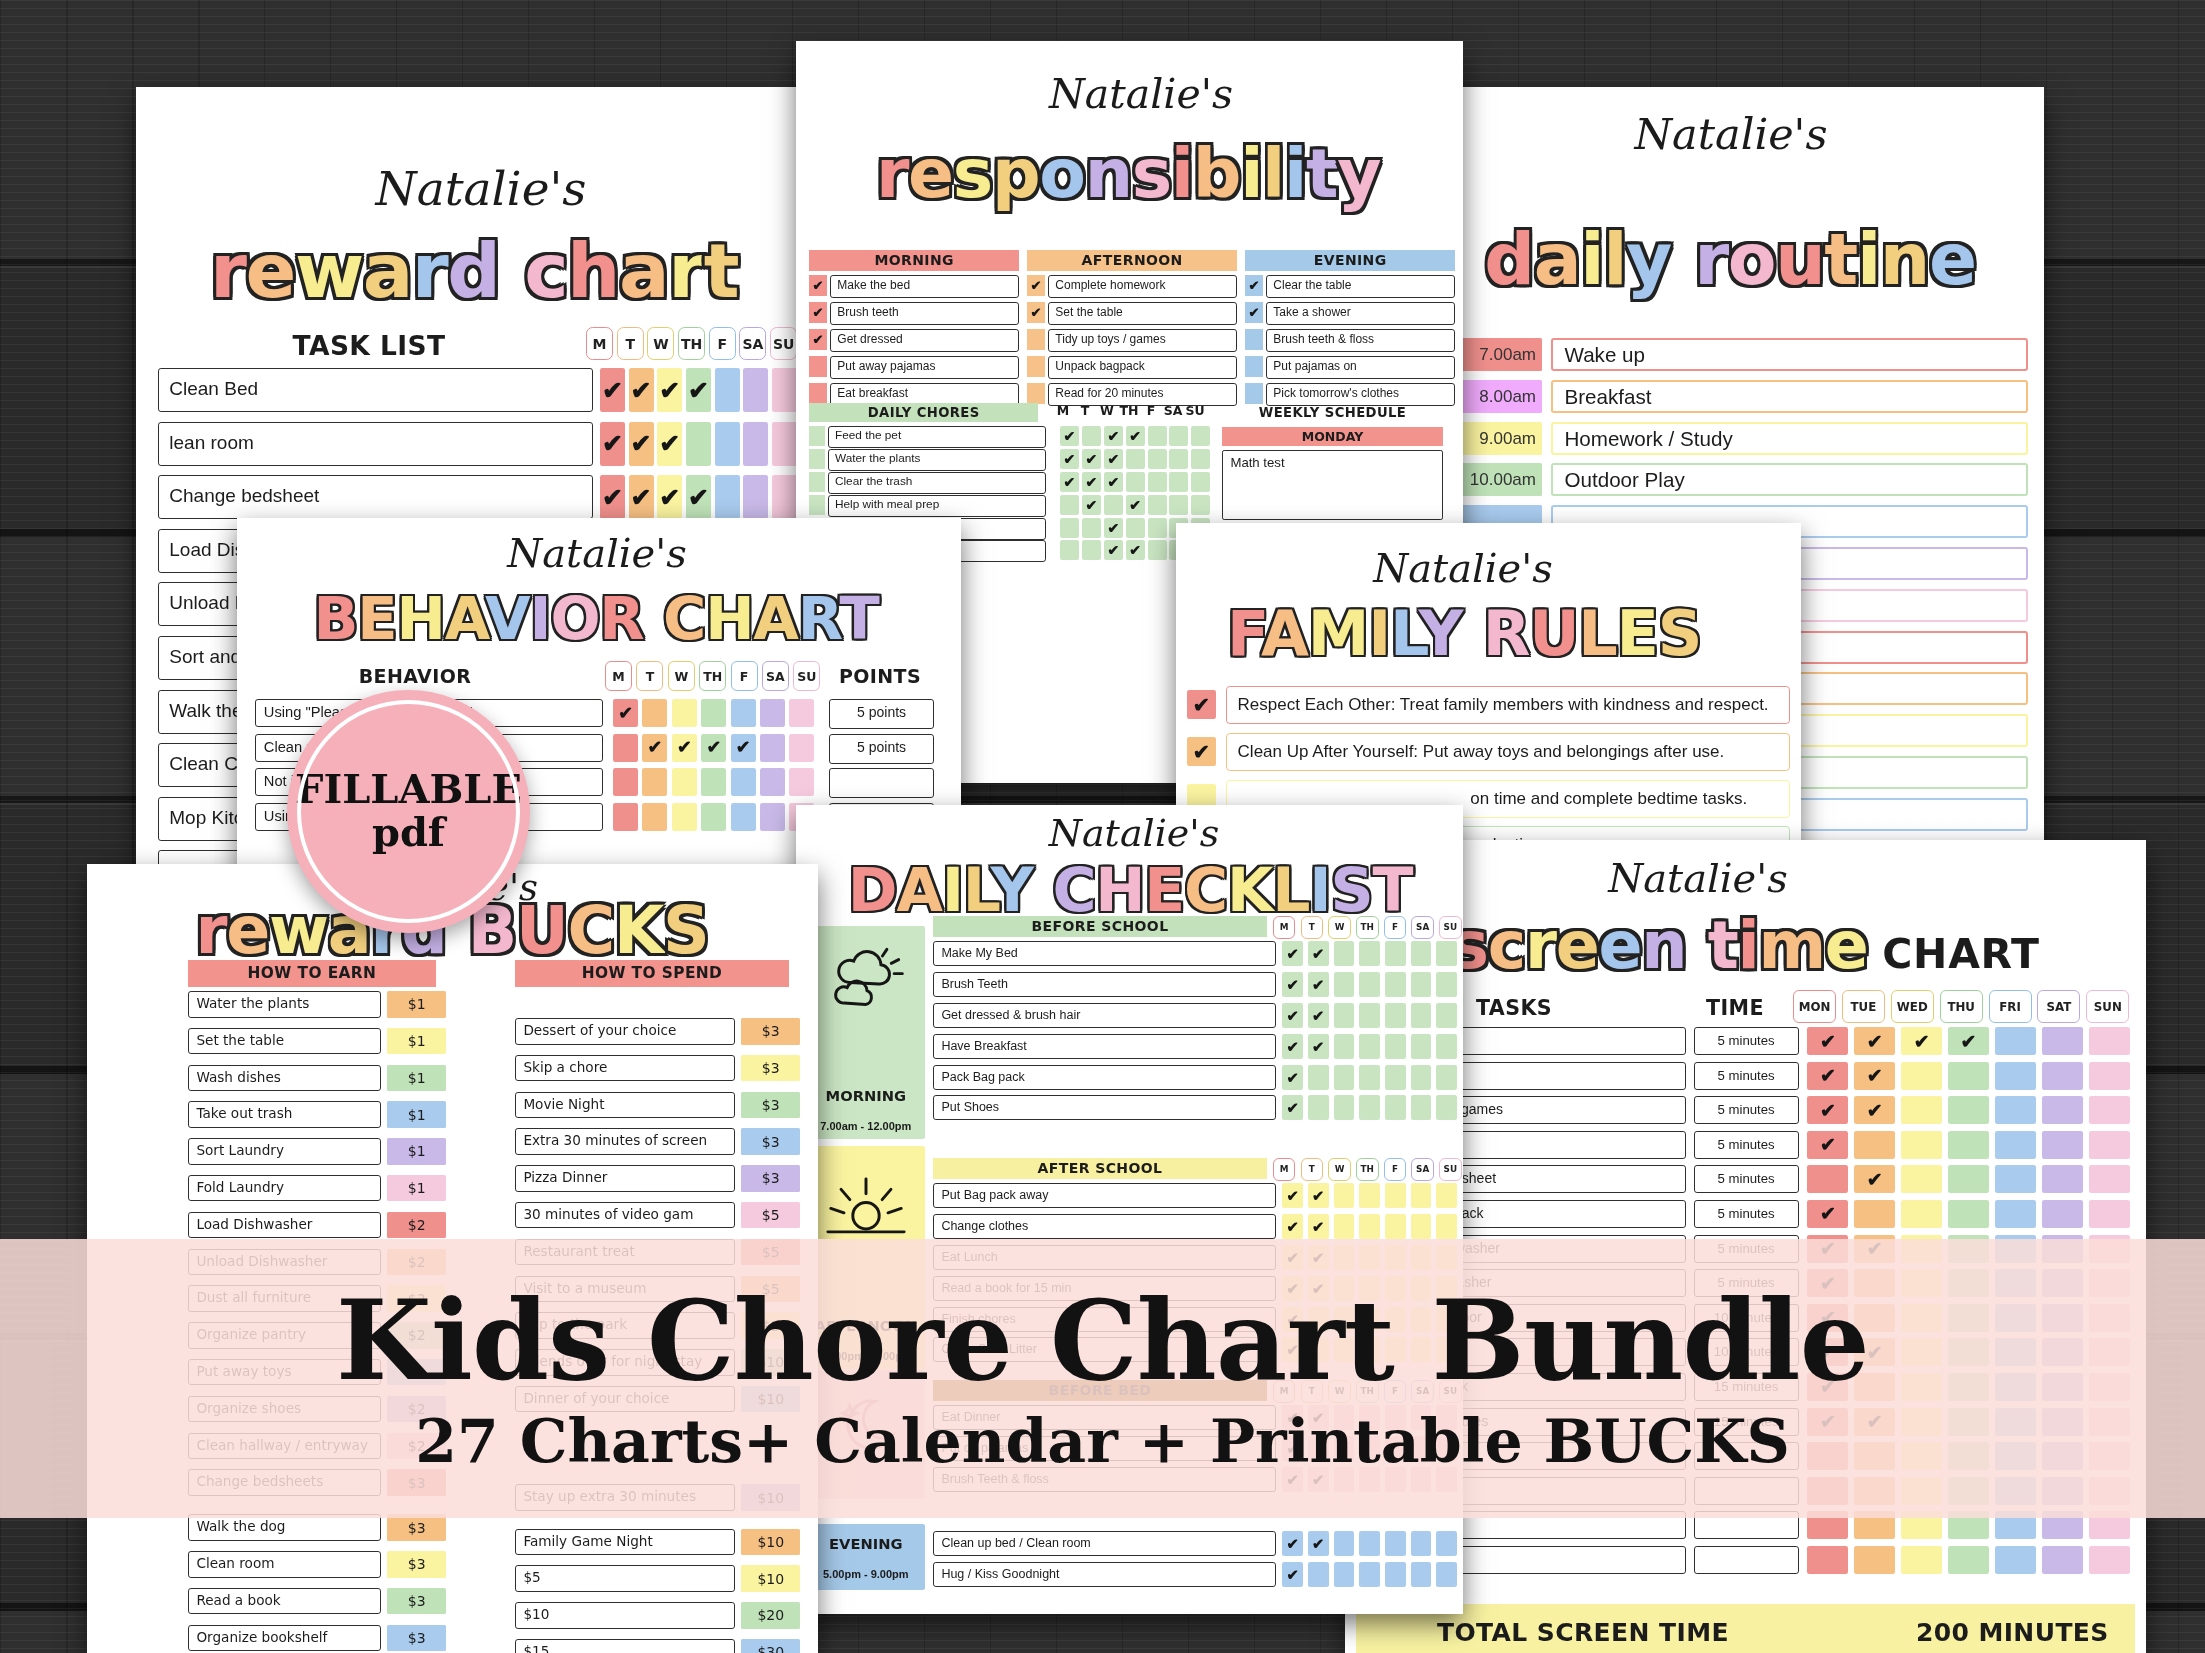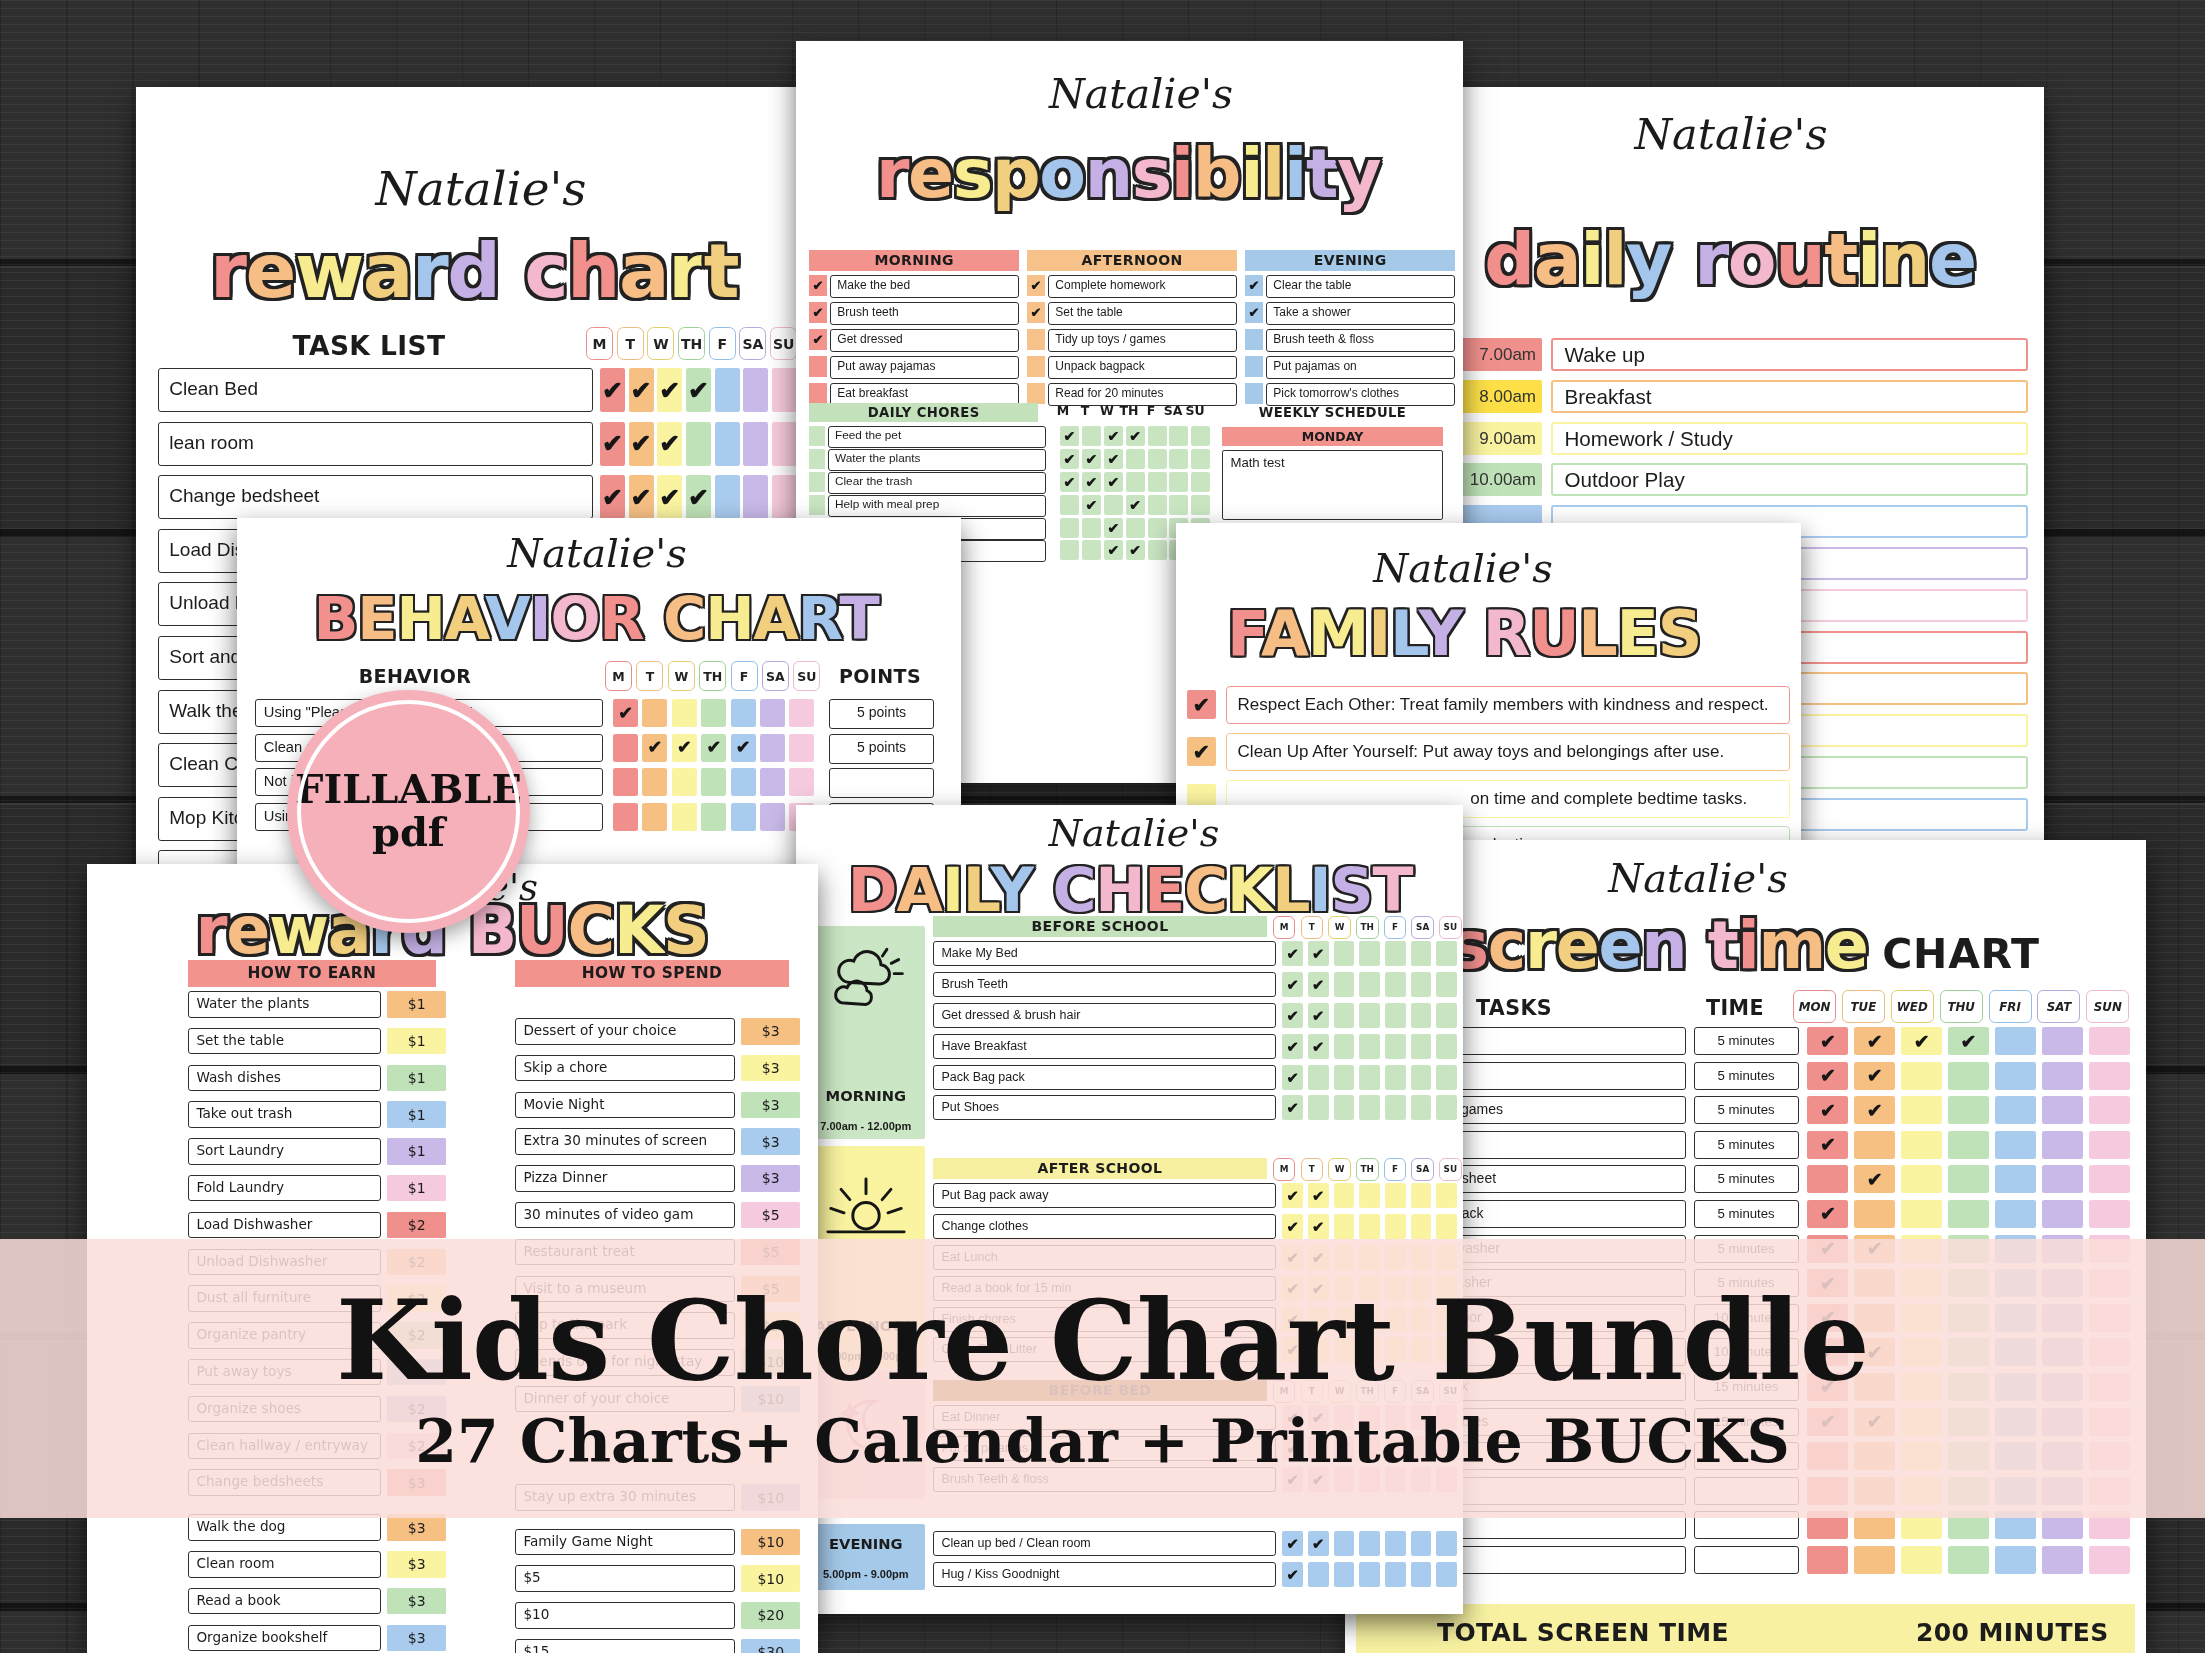--- a/index.html
+++ b/index.html
@@ -90,21 +90,21 @@
   .fr-box{flex:1;margin-left:10.3px;border:1.8px solid #888;border-radius:3.7px;background:#fff;font-size:17px;line-height:35px;color:#1c1c1c;white-space:nowrap;overflow:hidden;}
   
   .page-screen{left:1345px;top:840px;width:801px;height:814px;z-index:6;}
   .sc-script{left:353px;top:14.7px;font-size:40px;}
   .sc-titlerow{left:29px;top:68px;width:742px;display:flex;align-items:baseline;justify-content:center;gap:14.7px;}
   .sc-bubble{font-size:65px;}
   .sc-chart{font-size:41px;letter-spacing:0.7px;}
   .sc-hdr1{left:169px;top:156px;font-size:20.6px;}
   .sc-hdr2{left:390px;top:156px;font-size:20.6px;}
   .sc-chips{left:448px;top:150px;display:flex;gap:5.9px;}
-  .sc-chips .chip{width:41px;height:31px;font-size:11.8px;font-style:italic;}
+  .sc-chips .chip{width:41px;height:31px;font-size:11.8px;}
   .sc-rows{left:7.4px;top:187px;}
   .sc-row{display:flex;height:28px;margin-bottom:6.6px;}
   .sc-label{width:323px;flex:none;font-size:14px;line-height:25px;padding-left:8.8px;border-width:1.5px;}
   .sc-time{width:103px;flex:none;margin-left:7.4px;font-size:13.2px;line-height:25px;text-align:center;border-width:1.5px;}
   .sc-cells{display:flex;gap:5.9px;margin-left:8.8px;}
   .sc-cells .cell{width:41px;height:28px;font-size:19px;}
   .sc-total{left:11px;top:764px;width:779px;height:57px;background:#f7f1a1;display:flex;align-items:center;}
   .sc-total .t1{margin-left:81px;font-size:25px;}
   .sc-total .t2{margin-left:187px;font-size:25px;}
   
@@ -160,21 +160,21 @@
 
   <section class="page page-routine">
     <div class="abs ctr script rt-script">Natalie's</div>
     <div class="abs ctr bubble rt-bubble"><span style="color: rgb(242, 144, 141);">d</span><span style="color: rgb(246, 189, 133);">a</span><span style="color: rgb(248, 236, 144);">i</span><span style="color: rgb(242, 207, 126);">l</span><span style="color: rgb(165, 198, 236);">y</span><span> </span><span style="color: rgb(196, 176, 228);">r</span><span style="color: rgb(243, 183, 206);">o</span><span style="color: rgb(242, 144, 141);">u</span><span style="color: rgb(246, 189, 133);">t</span><span style="color: rgb(248, 236, 144);">i</span><span style="color: rgb(242, 207, 126);">n</span><span style="color: rgb(165, 198, 236);">e</span></div>
     <div class="abs rt-rows" id="rt-rows">
         <div class="rt-row">
           <div class="rt-time" style="background: rgb(240, 144, 140);">7.00am</div>
           <div class="rt-box" style="border-color: rgb(240, 144, 140);">Wake up</div>
         </div>
         <div class="rt-row">
-          <div class="rt-time" style="background: #fde047;">8.00am</div>
+          <div class="rt-time" style="background: #f0abfc;">8.00am</div>
           <div class="rt-box" style="border-color: rgb(246, 192, 131);">Breakfast</div>
         </div>
         <div class="rt-row">
           <div class="rt-time" style="background: rgb(250, 243, 160);">9.00am</div>
           <div class="rt-box" style="border-color: rgb(250, 243, 160);">Homework / Study</div>
         </div>
         <div class="rt-row">
           <div class="rt-time" style="background: rgb(191, 226, 184);">10.00am</div>
           <div class="rt-box" style="border-color: rgb(191, 226, 184);">Outdoor Play</div>
         </div>

